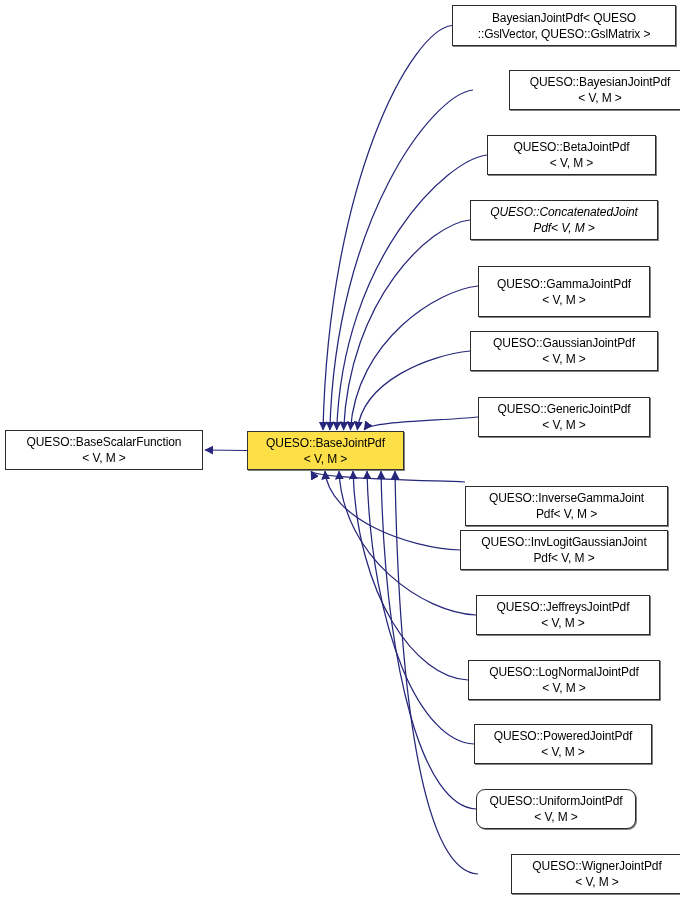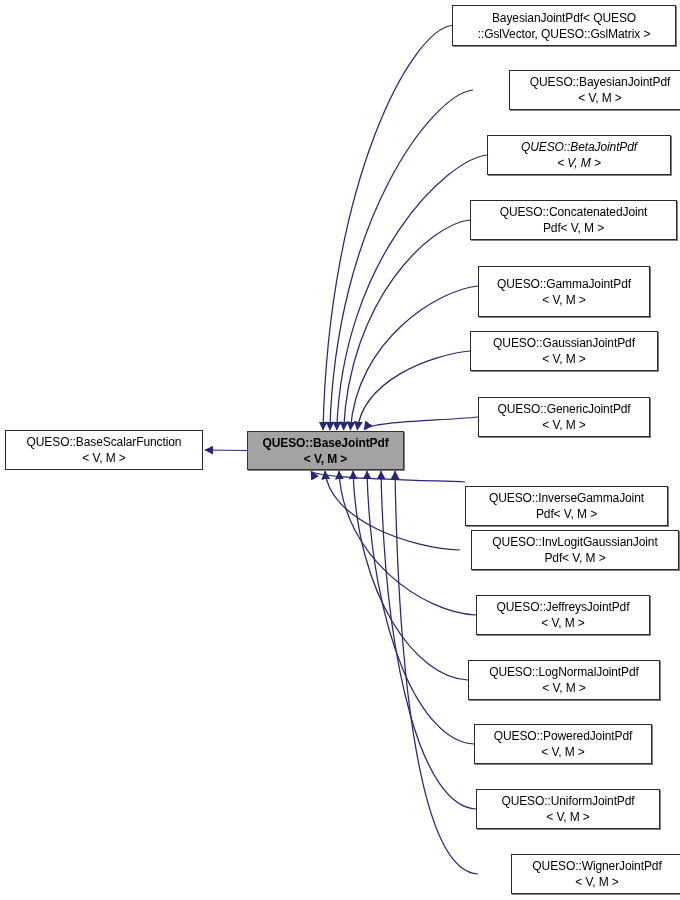--- a/index.html
+++ b/index.html
@@ -6,22 +6,22 @@
   html,body{margin:0;padding:0;background:#ffffff;}
   body{width:680px;height:900px;position:relative;overflow:hidden;
        font-family:"Liberation Sans","DejaVu Sans",sans-serif;}
   #diagram{position:absolute;left:0;top:0;width:680px;height:900px;}
   svg.edges{position:absolute;left:0;top:0;width:680px;height:900px;pointer-events:none;}
   .node{position:absolute;box-sizing:border-box;background:#ffffff;
         border:1px solid #2b2b2b;
         display:flex;align-items:center;justify-content:center;text-align:center;
         font-size:12px;line-height:16px;color:#000000;letter-spacing:-0.1px;}
   .node .lbl{display:block;padding:0 3px;white-space:pre-line;}
-  .node.focus{background:#a3a3a3;border:1px solid #333333;
-              box-shadow:1px 1px 0 0 #808080;font-weight:bold;}
+  .node.focus{background:#fde047;border:1px solid #333333;
+              box-shadow:1px 1px 0 0 #808080;}
   .node.shadow{box-shadow:1px 1px 0 0 #808080;}
 </style>
 </head>
 <body>
 
 <div id="diagram">
   <svg class="edges" viewBox="0 0 680 900" xmlns="http://www.w3.org/2000/svg">
     <defs>
       <marker id="ah" markerWidth="9" markerHeight="9" refX="8.4" refY="4.5" orient="auto" markerUnits="userSpaceOnUse">
         <path d="M0,0 L9,4.5 L0,9 z" fill="#26267a"></path>
@@ -58,61 +58,61 @@
 
   <div id="derived-container">
       <div class="node shadow" style="left: 452px; top: 5px; width: 224px; height: 41px;">
         <span class="lbl">BayesianJointPdf&lt; QUESO
 ::GslVector, QUESO::GslMatrix &gt;</span>
       </div>
       <div class="node shadow" style="left: 473px; top: 70px; width: 182px; height: 40px; margin-left: 36px;">
         <span class="lbl">QUESO::BayesianJointPdf
 &lt; V, M &gt;</span>
       </div>
-      <div class="node shadow" style="left: 487px; top: 135px; width: 184px; height: 40px; font-style: italic;">
+      <div class="node shadow" style="left: 487px; top: 135px; width: 169px; height: 40px;">
         <span class="lbl">QUESO::BetaJointPdf
 &lt; V, M &gt;</span>
       </div>
-      <div class="node shadow" style="left: 470px; top: 200px; width: 207px; height: 40px;">
+      <div class="node shadow" style="left: 470px; top: 200px; width: 188px; height: 40px; font-style: italic;">
         <span class="lbl">QUESO::ConcatenatedJoint
 Pdf&lt; V, M &gt;</span>
       </div>
       <div class="node shadow" style="left: 478px; top: 266px; width: 172px; height: 51px;">
         <span class="lbl">QUESO::GammaJointPdf
 &lt; V, M &gt;</span>
       </div>
       <div class="node shadow" style="left: 470px; top: 331px; width: 188px; height: 40px;">
         <span class="lbl">QUESO::GaussianJointPdf
 &lt; V, M &gt;</span>
       </div>
       <div class="node shadow" style="left: 478px; top: 397px; width: 172px; height: 40px;">
         <span class="lbl">QUESO::GenericJointPdf
 &lt; V, M &gt;</span>
       </div>
       <div class="node shadow" style="left: 465px; top: 486px; width: 203px; height: 40px;">
         <span class="lbl">QUESO::InverseGammaJoint
 Pdf&lt; V, M &gt;</span>
       </div>
-      <div class="node shadow" style="left: 460px; top: 530px; width: 208px; height: 40px; margin-left: 11px;">
+      <div class="node shadow" style="left: 460px; top: 530px; width: 208px; height: 40px;">
         <span class="lbl">QUESO::InvLogitGaussianJoint
 Pdf&lt; V, M &gt;</span>
       </div>
       <div class="node shadow" style="left: 476px; top: 595px; width: 174px; height: 40px;">
         <span class="lbl">QUESO::JeffreysJointPdf
 &lt; V, M &gt;</span>
       </div>
       <div class="node shadow" style="left: 468px; top: 660px; width: 192px; height: 40px;">
         <span class="lbl">QUESO::LogNormalJointPdf
 &lt; V, M &gt;</span>
       </div>
       <div class="node shadow" style="left: 474px; top: 724px; width: 178px; height: 40px;">
         <span class="lbl">QUESO::PoweredJointPdf
 &lt; V, M &gt;</span>
       </div>
-      <div class="node shadow" style="left: 476px; top: 789px; width: 184px; height: 40px;">
+      <div class="node shadow" style="left: 476px; top: 789px; width: 160px; height: 40px; border-radius: 9px;">
         <span class="lbl">QUESO::UniformJointPdf
 &lt; V, M &gt;</span>
       </div>
       <div class="node shadow" style="left: 478px; top: 854px; width: 172px; height: 40px; margin-left: 33px;">
         <span class="lbl">QUESO::WignerJointPdf
 &lt; V, M &gt;</span>
       </div>
     </div>
 </div>
 

